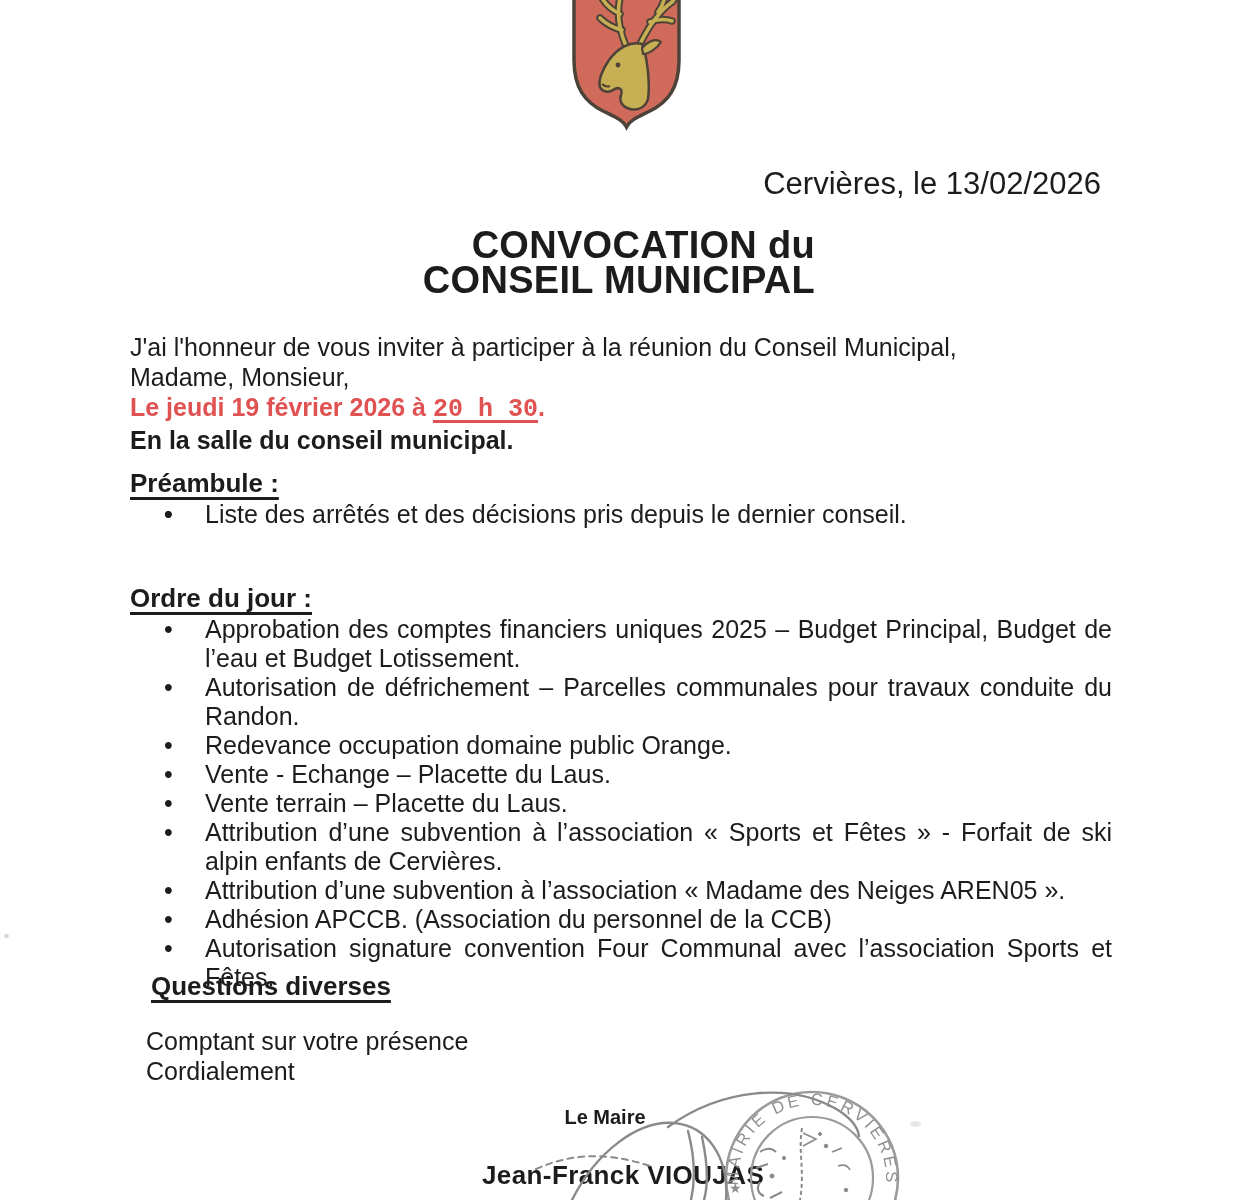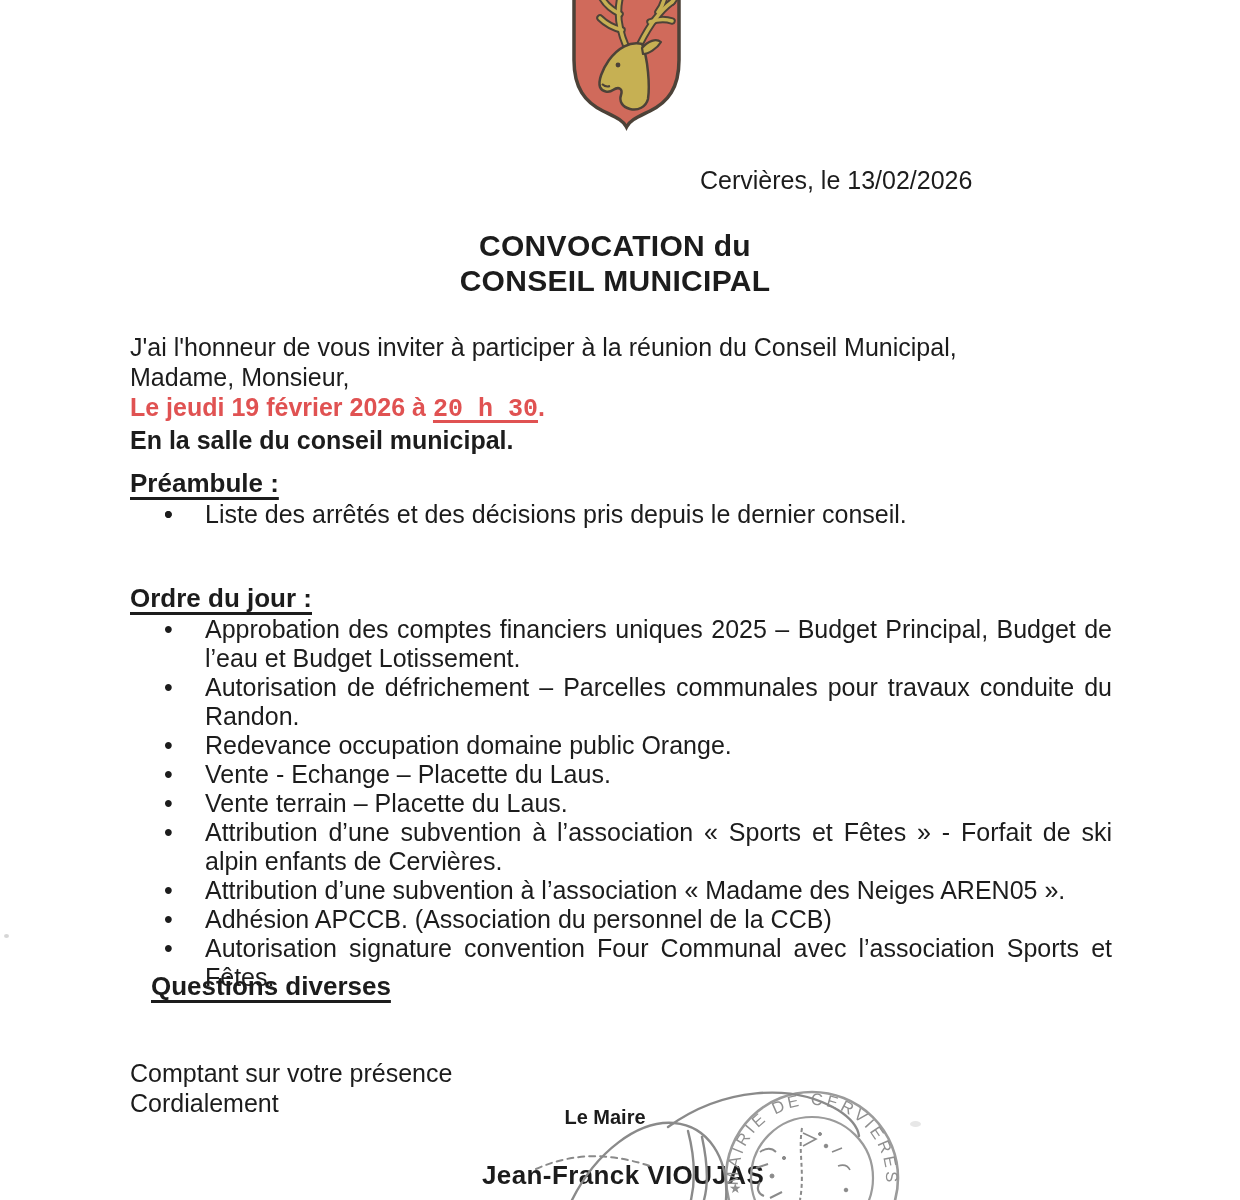--- a/index.html
+++ b/index.html
@@ -3,22 +3,22 @@
 <meta charset="utf-8">
 <style>
   html,body{margin:0;padding:0;background:#ffffff;}
   .page{
     position:relative;width:1240px;height:1200px;background:#ffffff;overflow:hidden;
     font-family:"Liberation Sans", sans-serif;color:#1c1c1c;
     -webkit-font-smoothing:antialiased;
   }
   .abs{position:absolute;}
   .crest-svg{left:552px;top:-14px;width:150px;height:150px;}
-  .date-line{left:700px;top:166px;width:385px;font-size:25px;}
-  .title{left:415px;top:228px;width:400px;text-align:center;font-weight:700;font-size:30px;line-height:35px;letter-spacing:.3px;}
+  .date-line{left:716px;top:166px;width:385px;text-align:right;font-size:31px;}
+  .title{left:415px;top:228px;width:400px;text-align:right;font-weight:700;font-size:38px;line-height:35px;letter-spacing:.3px;}
   .intro{left:130px;top:332px;width:1000px;font-size:25px;line-height:30px;}
   .red-line{color:#e05252;font-weight:700;}
   .u-red{text-decoration:underline;text-decoration-thickness:2.5px;text-underline-offset:4px;font-family:Liberation Mono, monospace;}
   .bold-line{font-weight:700;}
   .section-heading{left:130px;font-size:26px;font-weight:700;text-decoration:underline;text-decoration-thickness:2.5px;text-underline-offset:5px;}
   .doc-list{list-style:none;margin:0;padding:0;position:absolute;left:130px;width:982px;font-size:25px;}
   .doc-list li{position:relative;padding-left:75px;}
   .doc-list .bullet{position:absolute;left:34px;top:0;}
   .list-preambule{top:500px;line-height:29px;}
   .list-ordre{top:615px;line-height:29px;}
@@ -97,21 +97,21 @@
       <li><span class="bullet">•</span><span>Vente - Echange – Placette du Laus.</span></li>
       <li><span class="bullet">•</span><span>Vente terrain – Placette du Laus.</span></li>
       <li><span class="bullet">•</span><span>Attribution d’une subvention à l’association « Sports et Fêtes » - Forfait de ski alpin enfants de Cervières.</span></li>
       <li><span class="bullet">•</span><span>Attribution d’une subvention à l’association « Madame des Neiges AREN05 ».</span></li>
       <li><span class="bullet">•</span><span>Adhésion APCCB. (Association du personnel de la CCB)</span></li>
       <li><span class="bullet">•</span><span>Autorisation signature convention Four Communal avec l’association Sports et Fêtes.</span></li>
     </ul>
 
   <div class="abs section-heading" style="top:971px;margin-left:21px;">Questions diverses</div>
 
-  <div class="abs closing" style="top:1058px;">
+  <div class="abs closing" style="top:1026px;margin-left:16px;">
     <div>Comptant sur votre présence</div>
     <div>Cordialement</div>
   </div>
 
   <div class="abs le-maire">Le Maire</div>
   <div class="abs sig-name">Jean-Franck VIOUJAS</div>
 
   <svg class="abs stamp-svg" viewBox="690 1070 250 130">
     <g fill="none" stroke="#9b9b9b">
       <circle cx="812" cy="1178" r="86" stroke-width="2.6"></circle>

